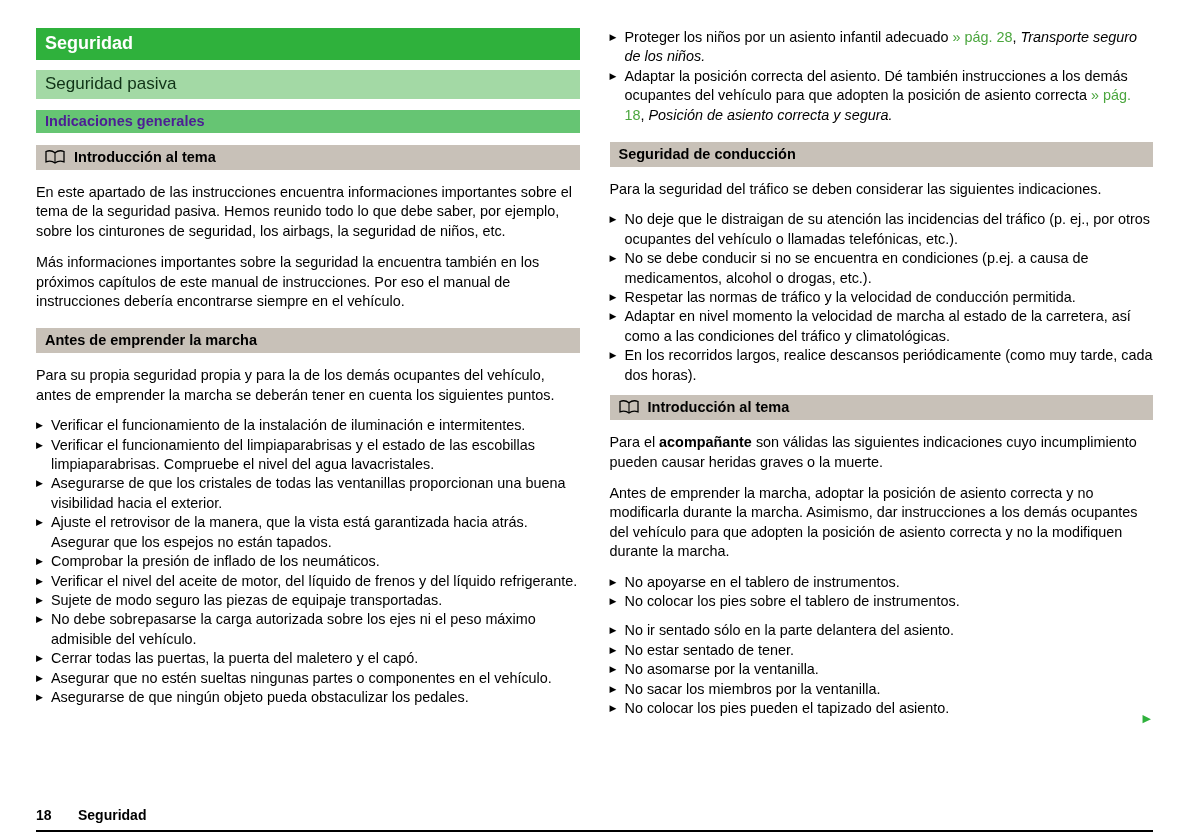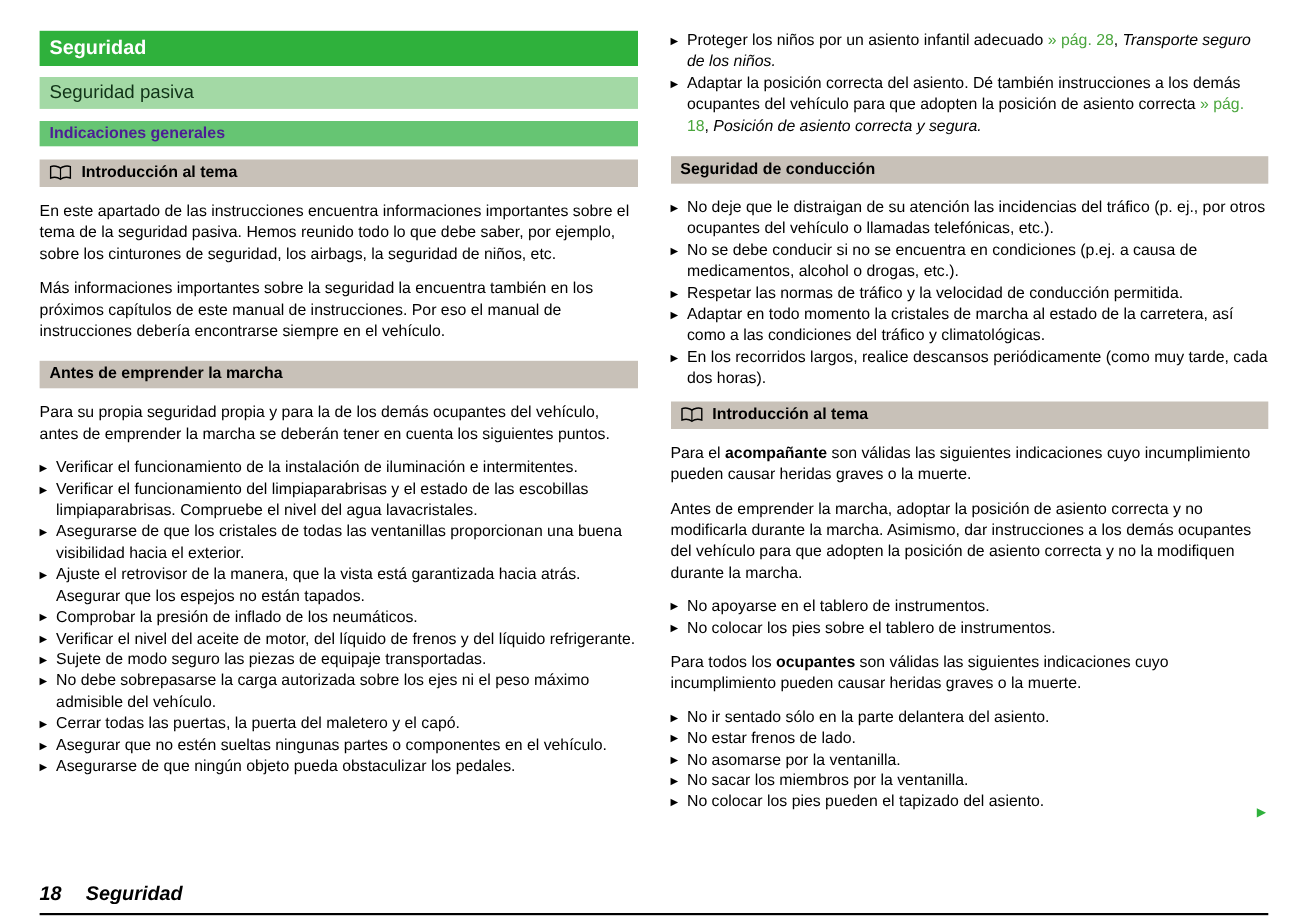--- a/index.html
+++ b/index.html
@@ -42,21 +42,21 @@
   .marker{flex:none;width:15px;font-size:9px;line-height:19.4px;color:#000;}
   .btxt{flex:1;min-width:0;}
   .seg-link{color:var(--link-green);}
   .seg-italic{font-style:italic;}
   .seg-bold{font-weight:bold;}
   .cont-arrow{
     text-align:right;color:var(--brand-green);font-size:11px;line-height:19.4px;
     margin-top:-19.4px;padding-right:2px;
   }
   .footer{position:absolute;left:36px;right:38px;bottom:8px;}
-  .footer-text{font-weight:bold;font-size:18px;margin-bottom:7px;font-style:italic;}
+  .footer-text{font-weight:bold;font-size:14px;margin-bottom:7px;}
   .footer-text .pnum{display:inline-block;min-width:42px;}
   .footer-rule{height:2px;background:#000;}
 </style>
 </head>
 <body>
 
 <div class="page">
   <div class="cols">
 
     <div class="col">
@@ -139,36 +139,37 @@
           <div class="bullet">
             <span class="marker">▶</span>
             <span class="btxt"><span>Adaptar la posición correcta del asiento. Dé también instrucciones a los demás ocupantes del vehículo para que adopten la posición de asiento correcta </span><span class="seg-link">» pág. 18</span><span>, </span><span class="seg-italic">Posición de asiento correcta y segura.</span></span>
           </div>
         </div>
 
       <div class="tanbar mt">
         <span>Seguridad de conducción</span>
       </div>
 
+      <p>Para la seguridad del tráfico se deben considerar las siguientes indicaciones.</p>
       <div class="bullets">
           <div class="bullet">
             <span class="marker">▶</span>
             <span class="btxt">No deje que le distraigan de su atención las incidencias del tráfico (p. ej., por otros ocupantes del vehículo o llamadas telefónicas, etc.).</span>
           </div>
           <div class="bullet">
             <span class="marker">▶</span>
             <span class="btxt">No se debe conducir si no se encuentra en condiciones (p.ej. a causa de medicamentos, alcohol o drogas, etc.).</span>
           </div>
           <div class="bullet">
             <span class="marker">▶</span>
             <span class="btxt">Respetar las normas de tráfico y la velocidad de conducción permitida.</span>
           </div>
           <div class="bullet">
             <span class="marker">▶</span>
-            <span class="btxt">Adaptar en todo momento la cristales de marcha al estado de la carretera, así como a las condiciones del tráfico y climatológicas.</span>
+            <span class="btxt">Adaptar en nivel momento la velocidad de marcha al estado de la carretera, así como a las condiciones del tráfico y climatológicas.</span>
           </div>
           <div class="bullet">
             <span class="marker">▶</span>
             <span class="btxt">En los recorridos largos, realice descansos periódicamente (como muy tarde, cada dos horas).</span>
           </div>
         </div>
 
 
       <div class="tanbar">
         <span class="book-icon">
@@ -186,29 +187,28 @@
           <div class="bullet">
             <span class="marker">▶</span>
             <span class="btxt">No apoyarse en el tablero de instrumentos.</span>
           </div>
           <div class="bullet">
             <span class="marker">▶</span>
             <span class="btxt">No colocar los pies sobre el tablero de instrumentos.</span>
           </div>
         </div>
 
-      <p><span>Para todos los </span><span class="seg-bold">ocupantes</span><span> son válidas las siguientes indicaciones cuyo incumplimiento pueden causar heridas graves o la muerte.</span></p>
       <div class="bullets">
           <div class="bullet">
             <span class="marker">▶</span>
             <span class="btxt">No ir sentado sólo en la parte delantera del asiento.</span>
           </div>
           <div class="bullet">
             <span class="marker">▶</span>
-            <span class="btxt">No estar frenos de lado.</span>
+            <span class="btxt">No estar sentado de tener.</span>
           </div>
           <div class="bullet">
             <span class="marker">▶</span>
             <span class="btxt">No asomarse por la ventanilla.</span>
           </div>
           <div class="bullet">
             <span class="marker">▶</span>
             <span class="btxt">No sacar los miembros por la ventanilla.</span>
           </div>
           <div class="bullet">

